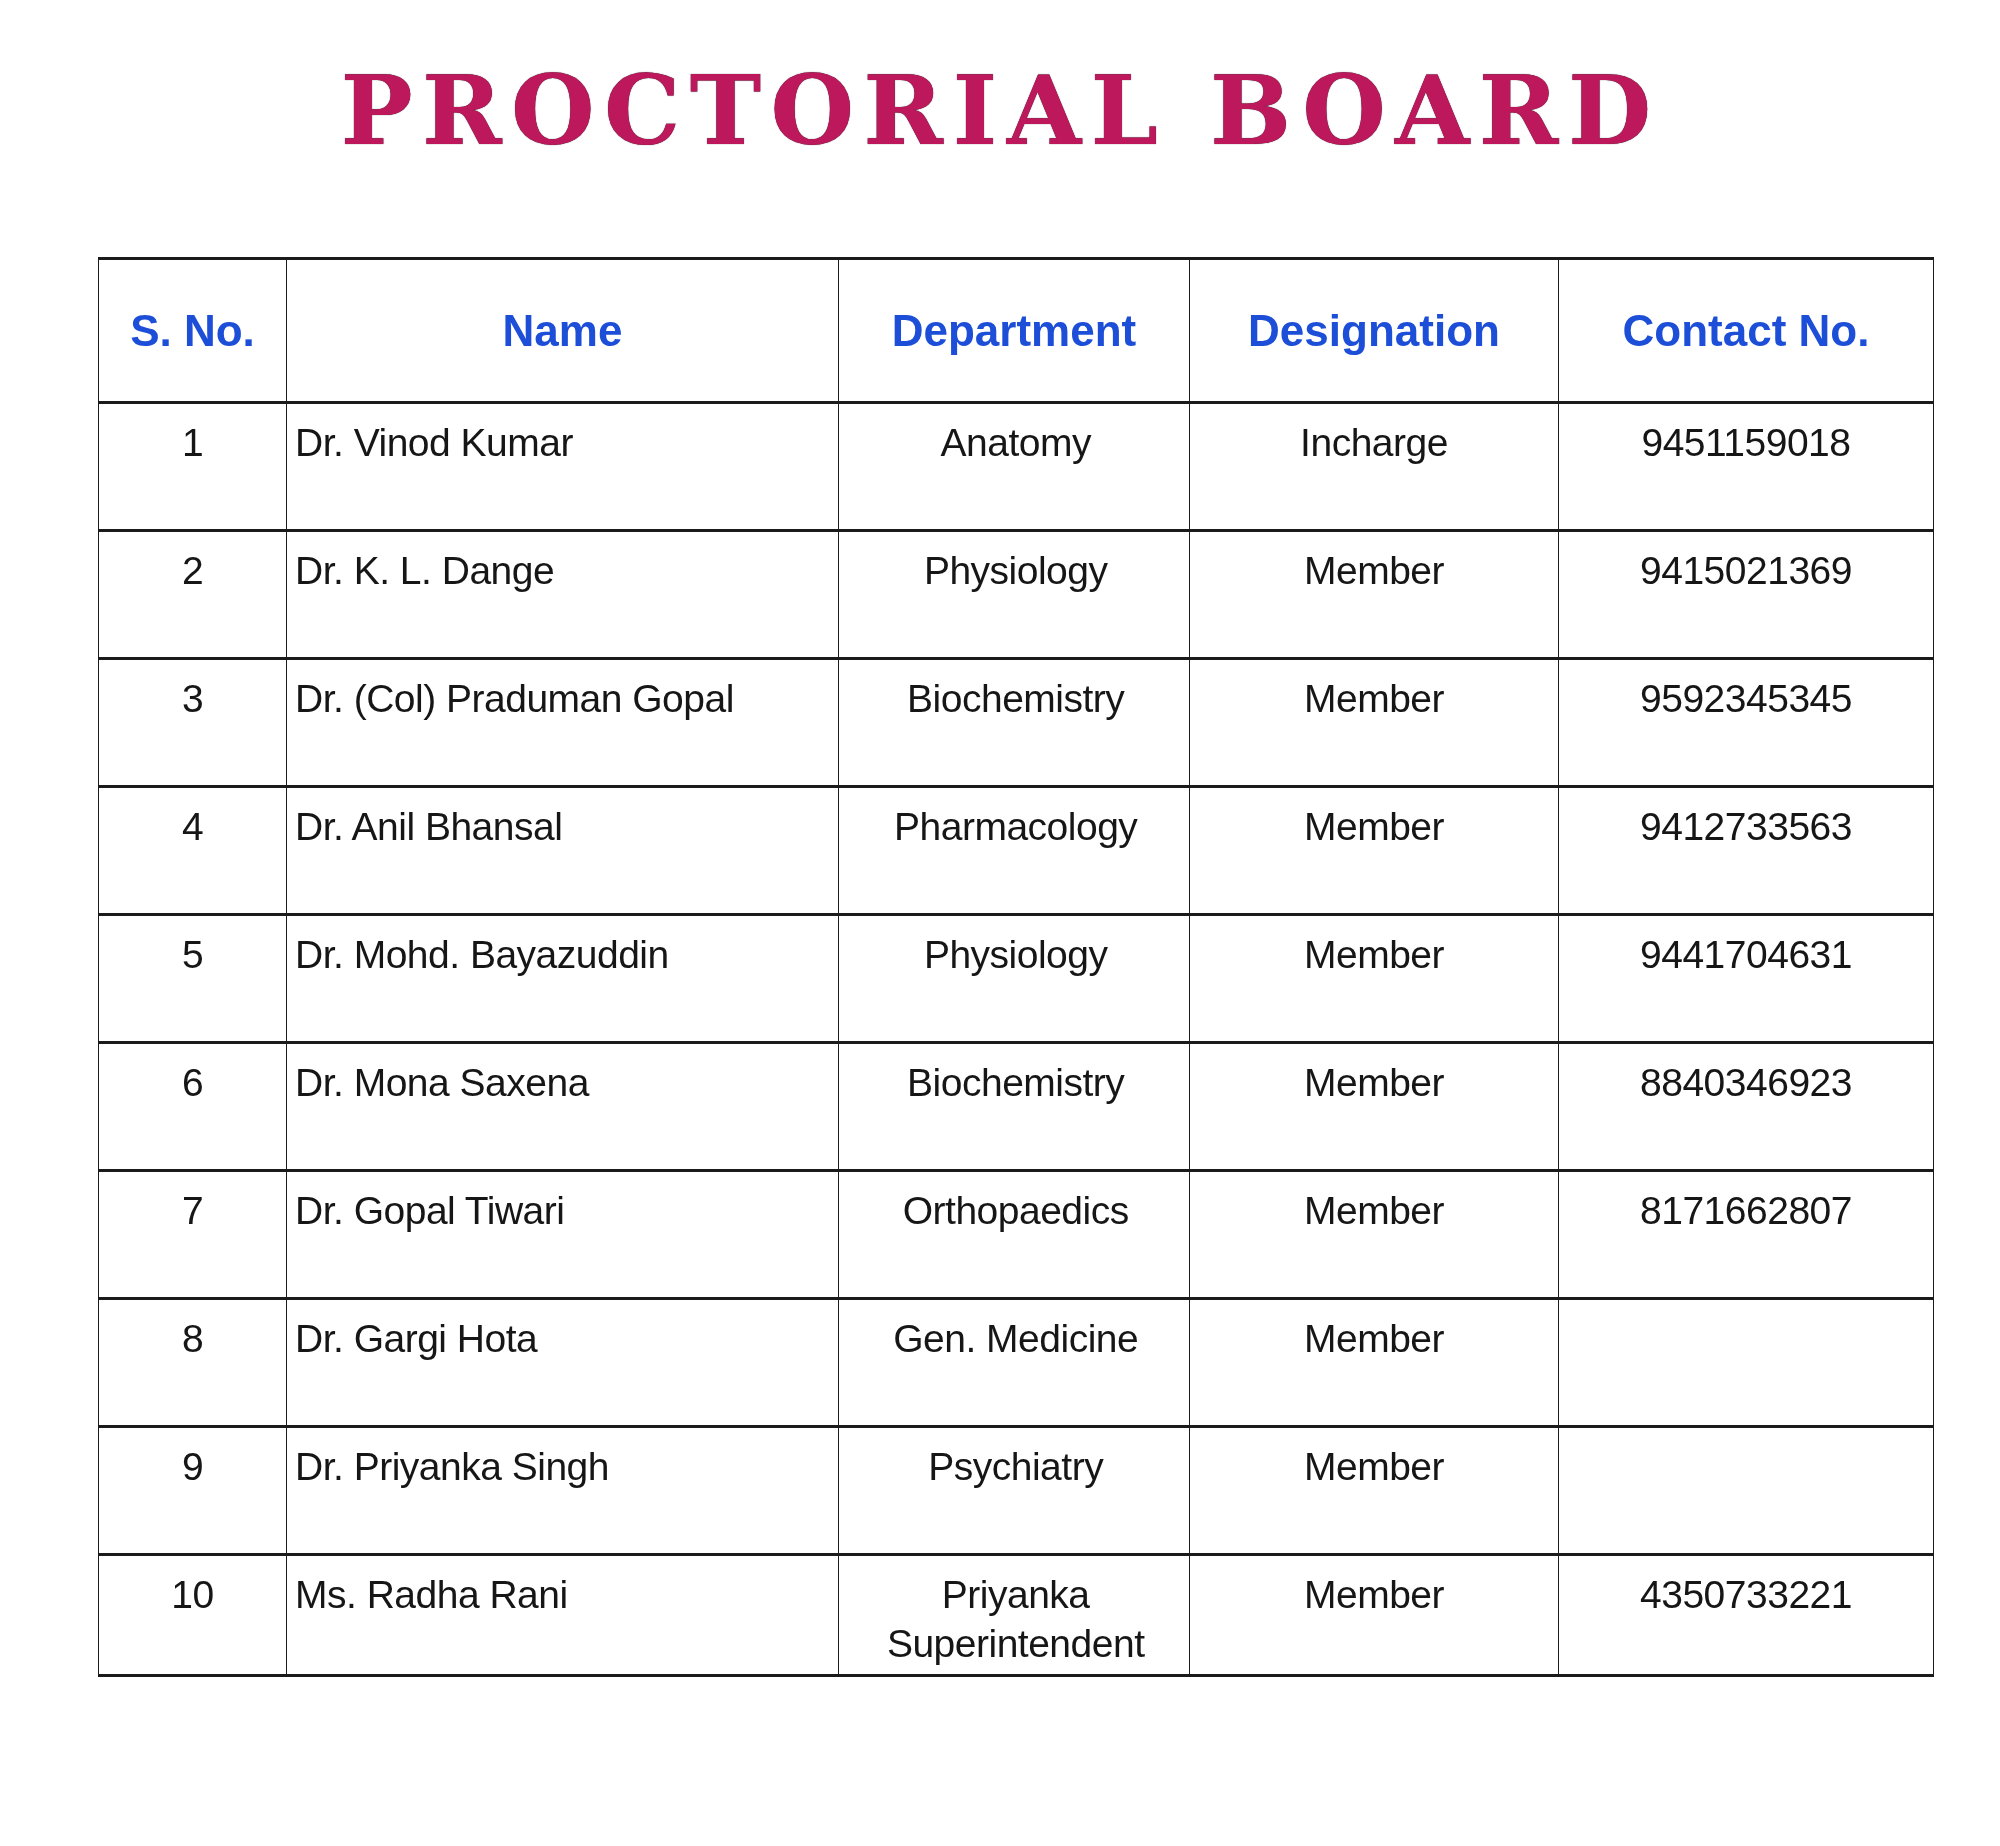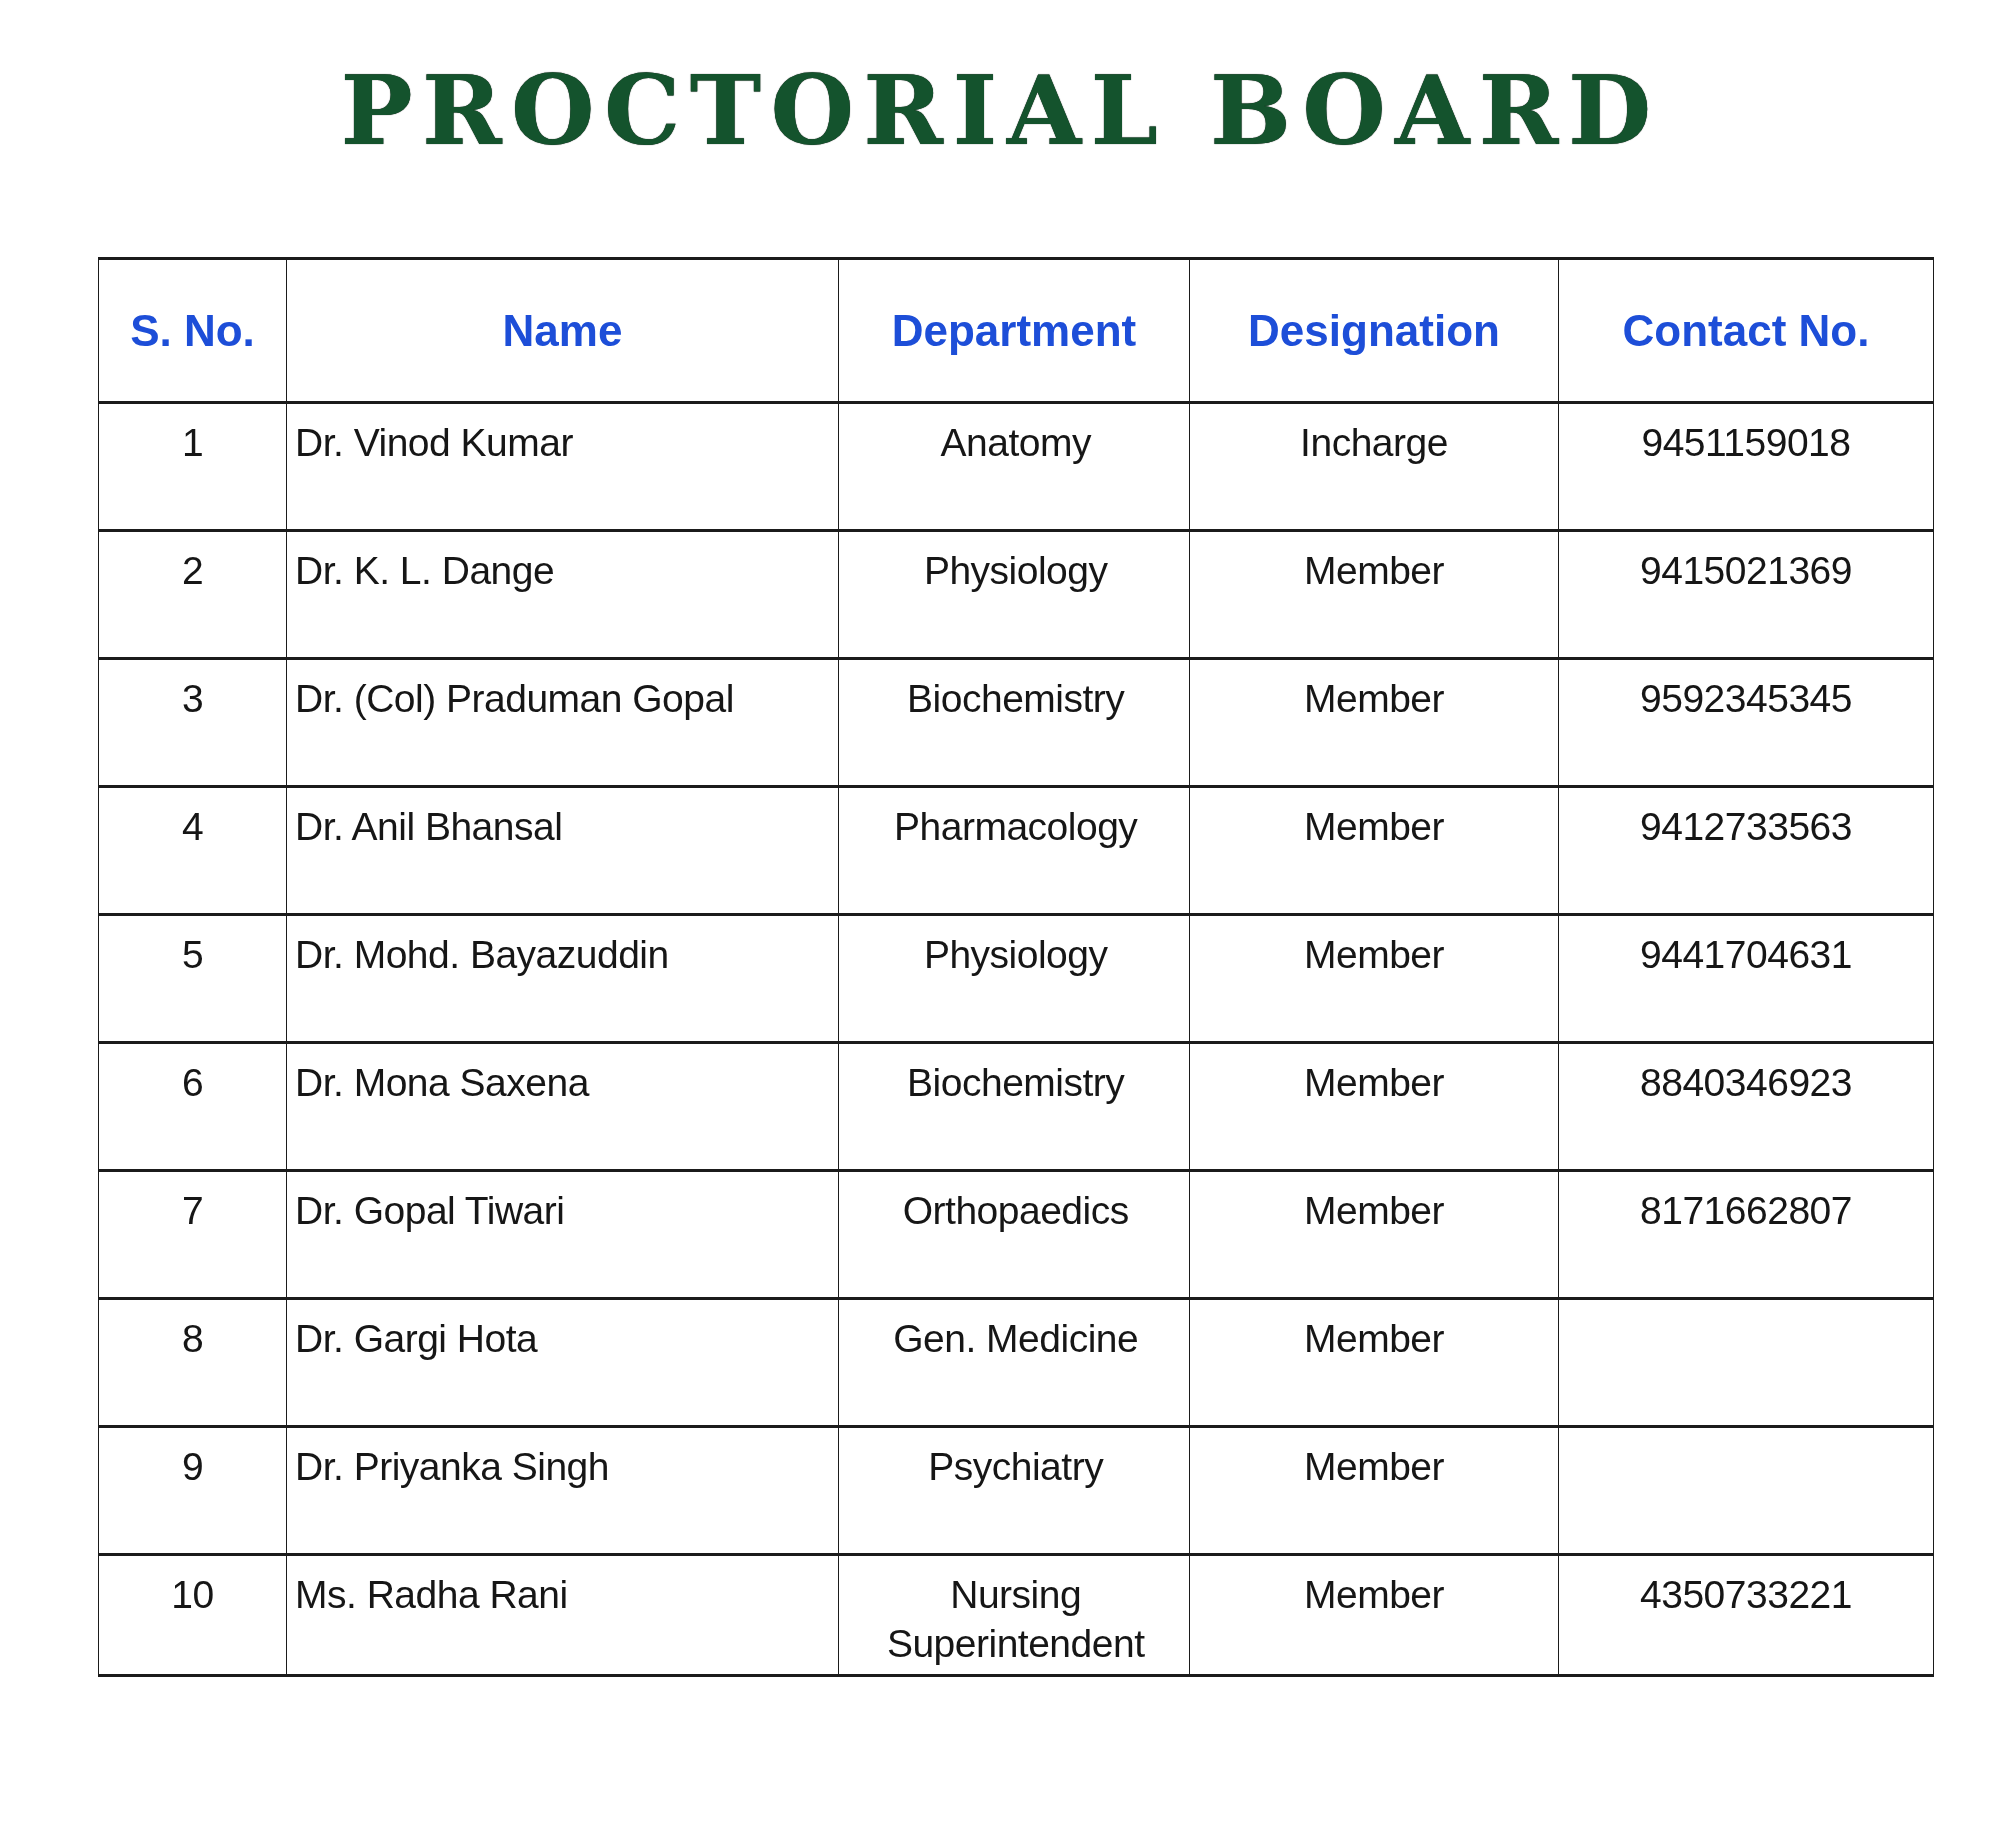--- a/index.html
+++ b/index.html
@@ -21,21 +21,21 @@
   .page-title {
     position: absolute;
     top: 54px;
     left: 0;
     width: 100%;
     text-align: center;
     font-family: "DejaVu Serif", serif;
     font-weight: bold;
     font-size: 96px;
     letter-spacing: 9.3px;
-    color: #14532d;
+    color: #be185d;
     text-shadow: 0 0 0.9px #000;
   }
 
   .board-table {
     position: absolute;
     left: 98px;
     top: 257px;
     width: 1835px;
     border-collapse: collapse;
     table-layout: fixed;
@@ -174,21 +174,21 @@
       <tr>
         <td class="cell-sno">9</td>
         <td class="cell-name">Dr. Priyanka Singh</td>
         <td class="cell-dept">Psychiatry</td>
         <td class="cell-desg">Member</td>
         <td class="cell-cont"></td>
       </tr>
       <tr class="tall">
         <td class="cell-sno">10</td>
         <td class="cell-name">Ms. Radha Rani</td>
-        <td class="cell-dept">Nursing Superintendent</td>
+        <td class="cell-dept">Priyanka Superintendent</td>
         <td class="cell-desg">Member</td>
         <td class="cell-cont">4350733221</td>
       </tr>
     </tbody>
   </table>
 
 </div>
 
 
 </body></html>

